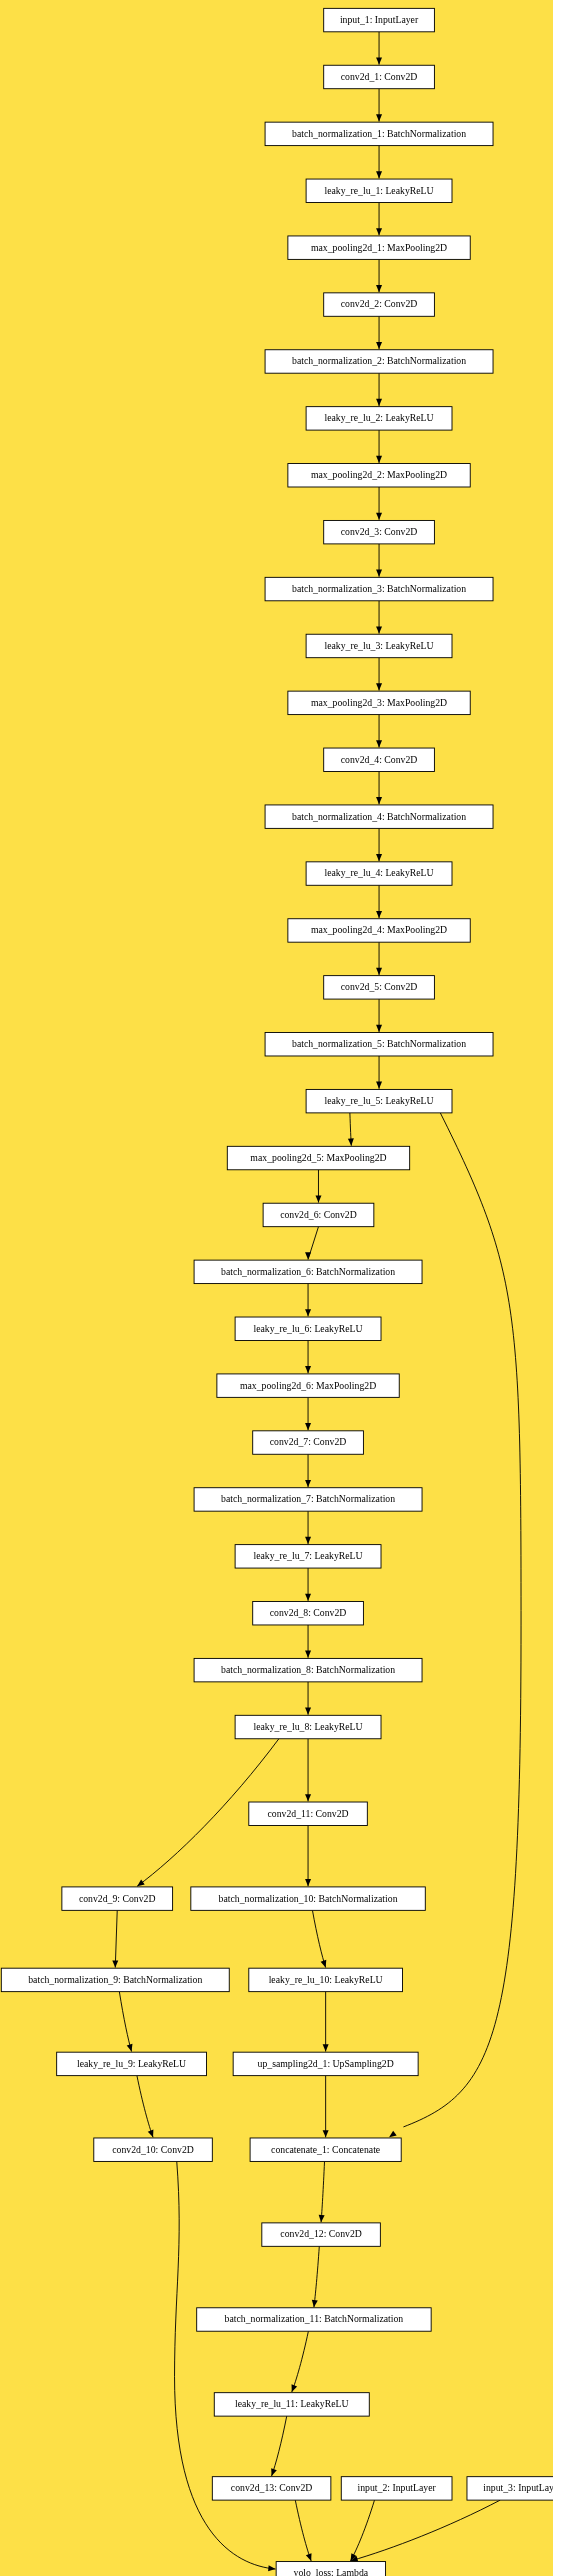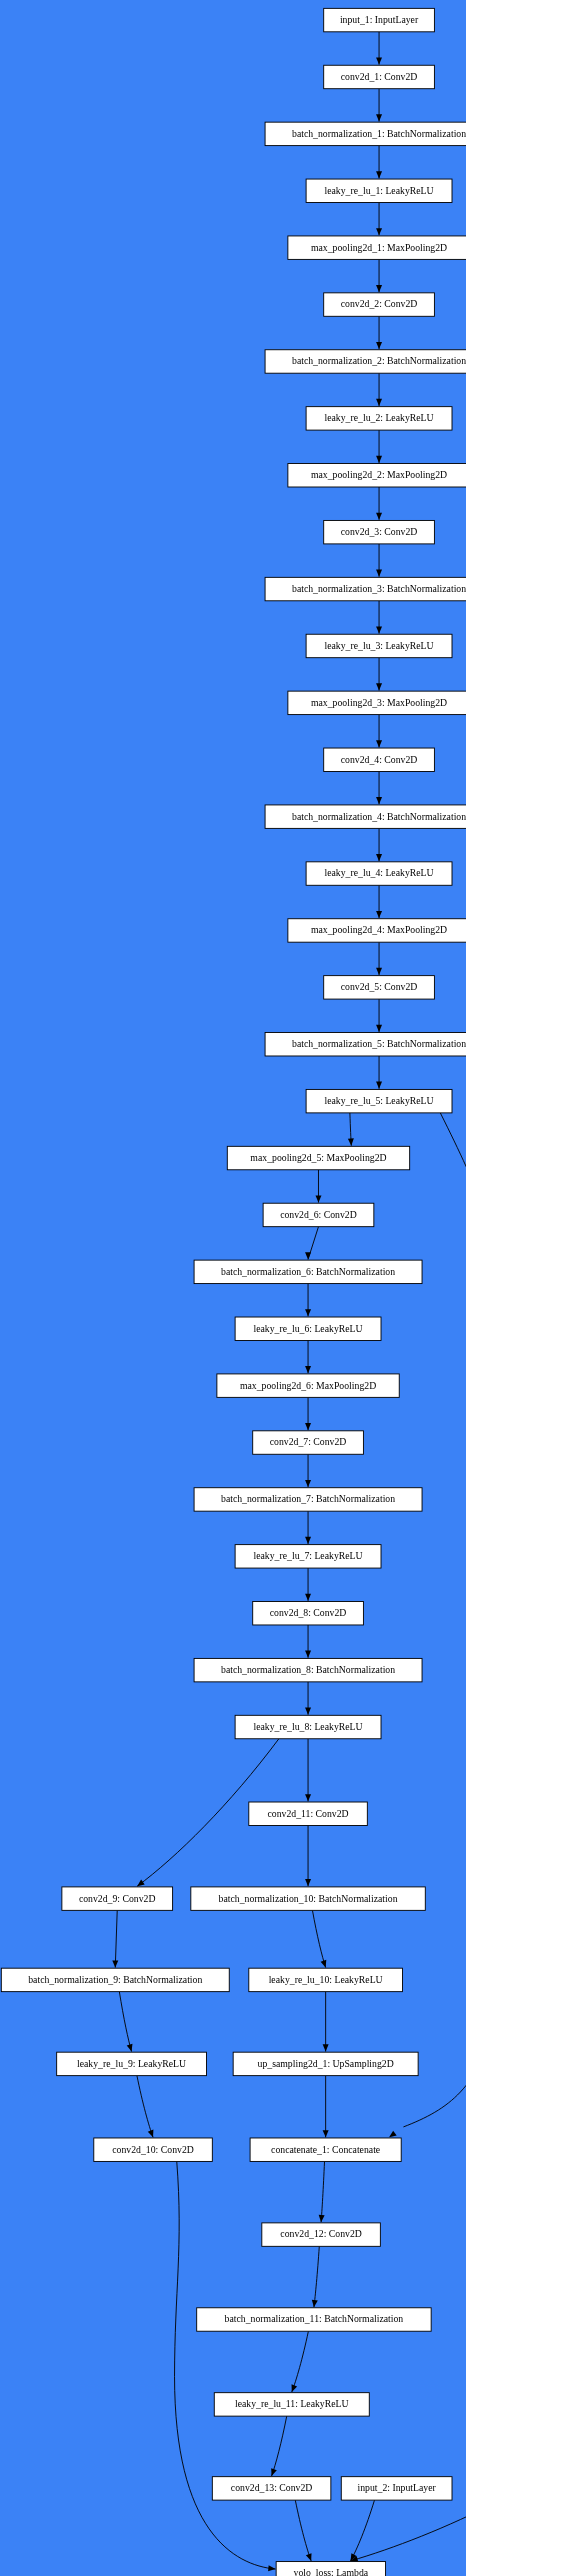--- a/index.html
+++ b/index.html
@@ -2,23 +2,23 @@
 <html style="font-size:10.4px"><head>
 <meta charset="utf-8">
 <style>
   html, body {
     margin: 0;
     padding: 0;
     background: #ffffff;
   }
   #graph-root {
     position: relative;
-    width: 466px;
+    width: 553px;
     height: 2576px;
-    background: #3b82f6;
+    background: #fde047;
     font-family: "Liberation Serif", "DejaVu Serif", serif;
     overflow: hidden;
   }
   #graph-svg {
     position: absolute;
     top: 0;
     left: 0;
     width: 579px;
     height: 2576px;
     display: block;

